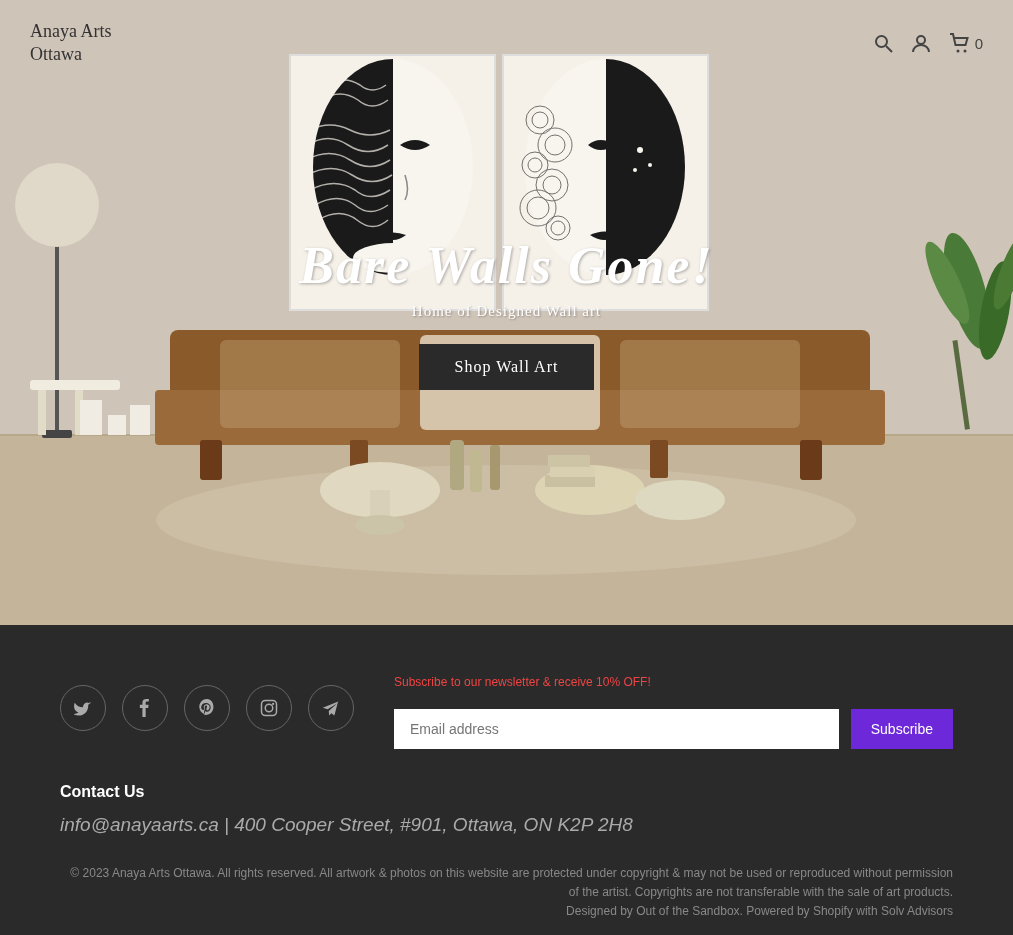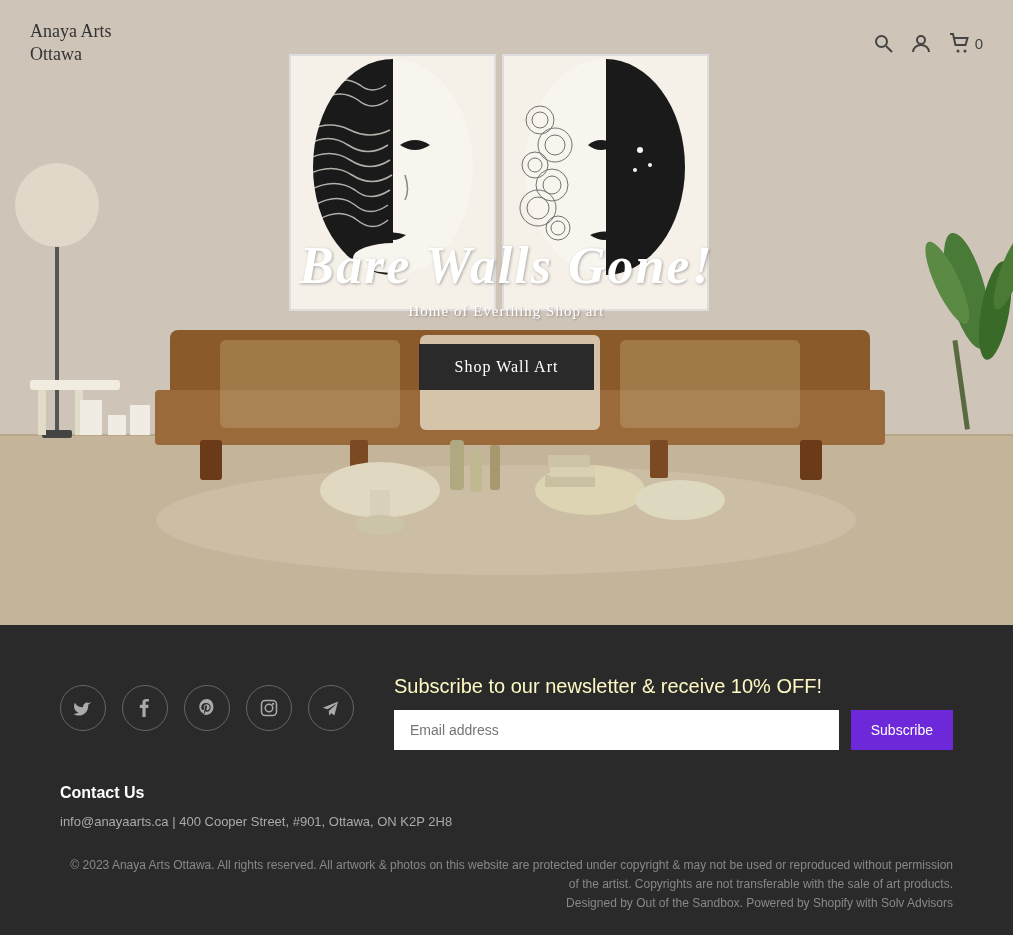--- a/index.html
+++ b/index.html
@@ -126,23 +126,23 @@
       align-items: center;
       justify-content: center;
       cursor: pointer;
       font-size: 16px;
     }
 
     .footer-newsletter {
       flex: 1;
     }
     .newsletter-text {
-      color: #fef9c3;
-      font-size: 20px;
-      margin-bottom: 12px;
+      color: #ef4444;
+      font-size: 12px;
+      margin-bottom: 20px;
       font-family: Arial, sans-serif;
     }
     .newsletter-form {
       display: flex;
       gap: 12px;
       justify-content: space-between;
     }
     .newsletter-input {
       flex: 1;
       padding: 12px 16px;
@@ -166,23 +166,24 @@
 
     .footer-contact-title {
       color: #fff;
       font-size: 16px;
       margin-bottom: 10px;
       font-family: Arial, sans-serif;
       margin-top: 10px;
     }
     .footer-contact-info {
       color: #aaa;
-      font-size: 13px;
+      font-size: 19px;
       font-family: Arial, sans-serif;
       line-height: 1.5;
+      font-style: italic;
     }
     .footer-copyright {
       color: #888;
       font-size: 12px;
       font-family: Arial, sans-serif;
       line-height: 1.6;
       text-align: right;
     }
   </style>
 </head>
@@ -342,21 +343,21 @@
 
     <circle cx="640" cy="150" r="3" fill="#f8f4ee"></circle>
     <circle cx="650" cy="165" r="2" fill="#f8f4ee"></circle>
     <circle cx="635" cy="170" r="2" fill="#f8f4ee"></circle>
 
     <path d="M590 235 Q605 228 618 235 Q605 245 590 235" fill="#1a1a1a"></path>
   </svg>
 
   <div class="hero-overlay">
     <h1 class="hero-title">Bare Walls Gone!</h1>
-    <p class="hero-subtitle">Home of Everthing Shop art</p>
+    <p class="hero-subtitle">Home of Designed Wall art</p>
     <button class="hero-cta">Shop Wall Art</button>
   </div>
 </section>
 
 <footer class="footer">
   <div class="footer-top">
 
     <div class="footer-social">
       <button class="social-btn">
         <svg width="18" height="16" viewBox="0 0 24 20" fill="currentColor">

